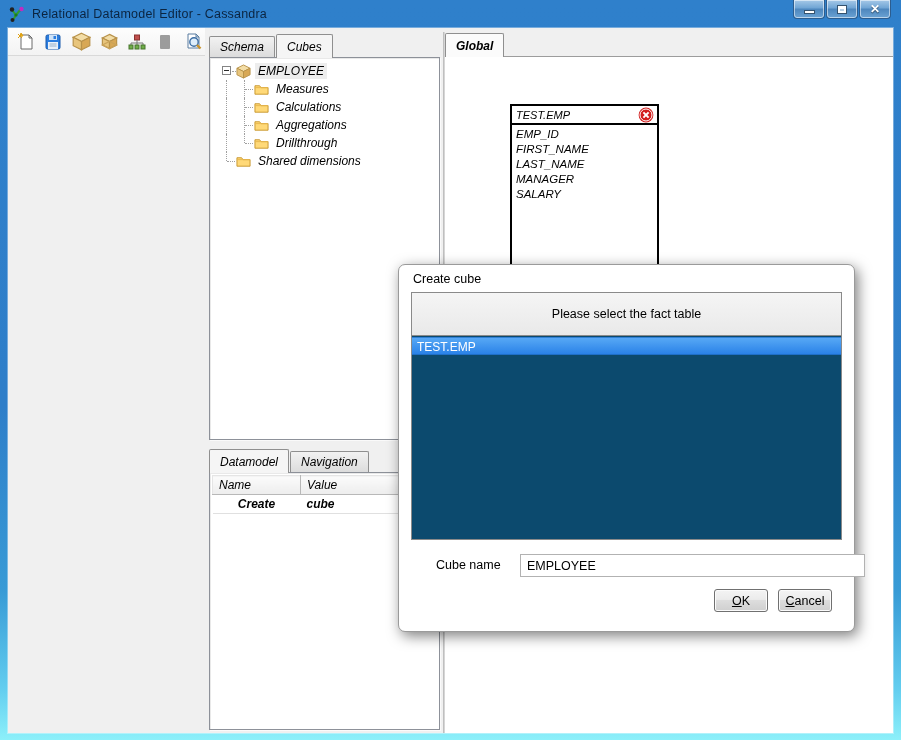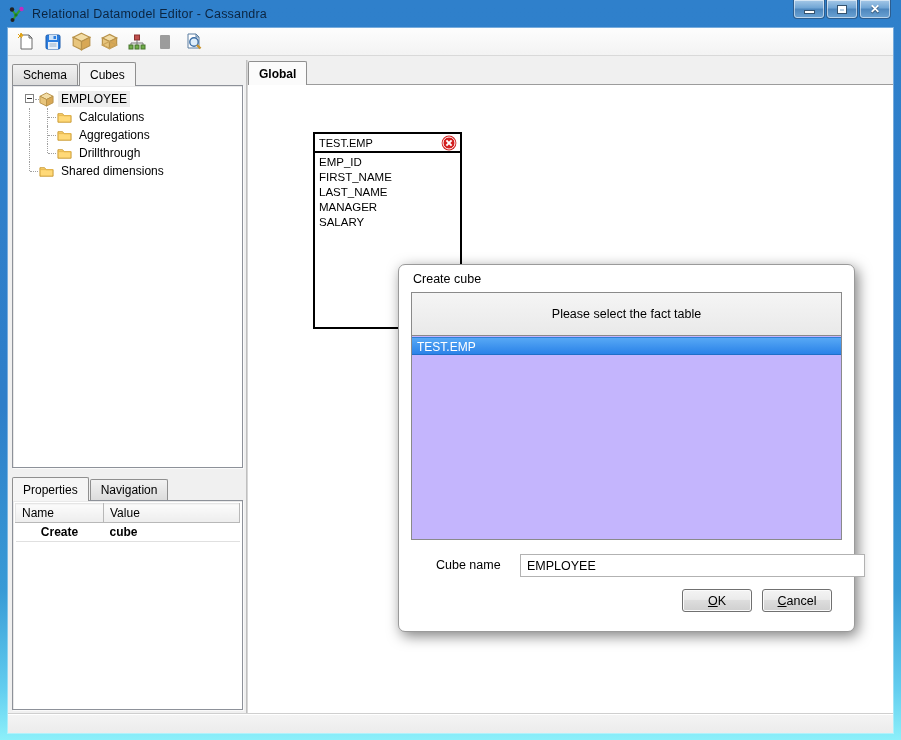--- a/index.html
+++ b/index.html
@@ -30,21 +30,21 @@
   }
   .glyph-min { width:11px; height:4px; background:#fff; border:1px solid #35536f; margin-top:6px; }
   .glyph-max { width:10px; height:9px; border:1px solid #35536f; background:#fff; position:relative; }
   .glyph-max::after { content:""; position:absolute; left:1px; right:1px; top:2px; bottom:1px; background:#b8cfe3; border:1px solid #fff; }
   .glyph-close { color:#fff; font-size:12px; font-weight:bold; text-shadow:0 1px 1px #23405c; line-height:17px; }
 
   
   .client {
     position:absolute; left:8px; right:8px; top:28px; bottom:7px;
     background:#f0f0f0; box-shadow:0 0 0 1px rgba(255,255,255,.35);
-    display:flex; flex-direction:column;
+    display:flex; font-style:italic;
   }
 
   
   .toolbar {
     height:28px; background:linear-gradient(180deg,#fdfdfd,#f3f3f3);
     border-bottom:1px solid #d9d9d9;
     display:flex; align-items:center; padding-left:5px; gap:4px;
   }
   .tool-btn { width:24px; height:24px; display:flex; align-items:center; justify-content:center; cursor:pointer; border:1px solid transparent; border-radius:2px; }
 
@@ -125,42 +125,42 @@
   .diagram-close { position:absolute; right:3px; top:1px; width:16px; height:16px; cursor:pointer; }
   .diagram-cols { padding:2px 0 0 4px; font-size:11.5px; line-height:15px; }
 
   
   .dialog {
     position:absolute; left:398px; top:264px; width:457px; height:368px;
     background:#fff; border:1px solid #9a9a9a; border-radius:7px;
     box-shadow:3px 4px 14px rgba(0,0,0,.5); z-index:10;
   }
   .dialog-title { height:27px; display:flex; align-items:center; padding-left:14px; font-size:12.5px; color:#000; cursor:default; }
-  .fact-list { position:absolute; left:12px; right:12px; top:27px; height:248px; border:1px solid #8a8a8a; background:#c4b5fd; }
+  .fact-list { position:absolute; left:12px; right:12px; top:27px; height:248px; border:1px solid #8a8a8a; background:#0c4a6e; }
   .fact-header {
     height:43px; background:linear-gradient(180deg,#f5f5f5,#e9e9e9);
     border-bottom:1px solid #8a8a8a; display:flex; align-items:center; justify-content:center;
     font-size:12.5px;
   }
   .fact-items { padding-top:1px; }
   .fact-item { height:18px; line-height:18px; padding-left:5px; cursor:pointer; font-size:12px; }
   .fact-item.selected {
     background:linear-gradient(180deg,#57a8f5,#2a82e8);
     color:#fff; border-top:1px solid #2f7fd6; border-bottom:1px solid #1f6fc8;
   }
   .cube-name-row { position:absolute; left:0; right:0; top:289px; height:24px;margin-left:21px; }
   .cube-name-label { position:absolute; left:16px; top:4px; font-size:12.5px; }
   .cube-name-input {
     position:absolute; left:100px; top:0; width:345px; height:23px;
     border:1px solid #b2b2b2; padding:0 6px; font-family:"Liberation Sans",sans-serif;
     font-size:12.5px; color:#000; background:#fff; outline:none;
   }
   .dialog-buttons { position:absolute; right:22px; top:324px; display:flex; gap:10px; }
   .dlg-btn {
-    width:70px; height:23px; border:1px solid #707070; border-radius:3px;
+    width:54px; height:23px; border:1px solid #707070; border-radius:3px;
     background:linear-gradient(180deg,#f4f4f4 0%,#ebebeb 45%,#dddddd 50%,#cfcfcf 100%);
     font-family:"Liberation Sans",sans-serif; font-size:12.5px; color:#000; cursor:pointer;
     box-shadow:inset 0 0 0 1px #fbfbfb;
   }
   .u { text-decoration:underline; }
 
   
   .statusbar { height:20px; border-top:1px solid #cfcfcf; background:linear-gradient(180deg,#f4f4f4,#ececec); box-shadow:inset 0 1px 0 #fff; }
 </style>
 </head>
@@ -270,40 +270,50 @@
             <div class="dot-h ch-exp"></div>
             <svg class="t-icon" viewBox="0 0 16 16">
               <polygon points="8,1 15,4.5 8,8 1,4.5" fill="#f3dda6" stroke="#b8924a"></polygon>
               <polygon points="1,4.5 8,8 8,15 1,11.5" fill="#e8c57c" stroke="#b8924a"></polygon>
               <polygon points="15,4.5 8,8 8,15 15,11.5" fill="#d8a855" stroke="#b8924a"></polygon>
             </svg>
             <span class="label">EMPLOYEE</span>
           </div>
 
 
-
           <div class="tree-row ind1">
             <div class="dot-v cv-root"></div>
             <div class="dot-v cv-child"></div>
             <div class="dot-h ch-child"></div>
             <svg class="t-icon" viewBox="0 0 16 14">
               <path d="M1 3 L6 3 L7.5 5 L15 5 L15 12 L1 12 Z" fill="#ffd978" stroke="#c8962e"></path>
               <path d="M1 5 L15 5" stroke="#e8b64c"></path>
             </svg>
-            <span class="label">Calculations</span>
+            <span class="label">Measures</span>
           </div>
 
           <div class="tree-row ind1">
             <div class="dot-v cv-root"></div>
             <div class="dot-v cv-child"></div>
             <div class="dot-h ch-child"></div>
             <svg class="t-icon" viewBox="0 0 16 14">
               <path d="M1 3 L6 3 L7.5 5 L15 5 L15 12 L1 12 Z" fill="#ffd978" stroke="#c8962e"></path>
               <path d="M1 5 L15 5" stroke="#e8b64c"></path>
             </svg>
+            <span class="label">Calculations</span>
+          </div>
+
+          <div class="tree-row ind1">
+            <div class="dot-v cv-root"></div>
+            <div class="dot-v cv-child"></div>
+            <div class="dot-h ch-child"></div>
+            <svg class="t-icon" viewBox="0 0 16 14">
+              <path d="M1 3 L6 3 L7.5 5 L15 5 L15 12 L1 12 Z" fill="#ffd978" stroke="#c8962e"></path>
+              <path d="M1 5 L15 5" stroke="#e8b64c"></path>
+            </svg>
             <span class="label">Aggregations</span>
           </div>
 
           <div class="tree-row ind1">
             <div class="dot-v cv-root"></div>
             <div class="dot-v cv-child half"></div>
             <div class="dot-h ch-child"></div>
             <svg class="t-icon" viewBox="0 0 16 14">
               <path d="M1 3 L6 3 L7.5 5 L15 5 L15 12 L1 12 Z" fill="#ffd978" stroke="#c8962e"></path>
               <path d="M1 5 L15 5" stroke="#e8b64c"></path>
@@ -319,21 +329,21 @@
               <path d="M1 5 L15 5" stroke="#e8b64c"></path>
             </svg>
             <span class="label">Shared dimensions</span>
           </div>
 
         </div>
 
         <div class="props-gap"></div>
 
         <div class="tabstrip">
-          <div class="tab active">Properties</div>
+          <div class="tab active">Datamodel</div>
           <div class="tab">Navigation</div>
         </div>
 
         <div class="props-box sunken">
           <table class="props-table">
             <thead>
               <tr>
                 <th class="col-name">Name</th>
                 <th>Value</th>
               </tr>

